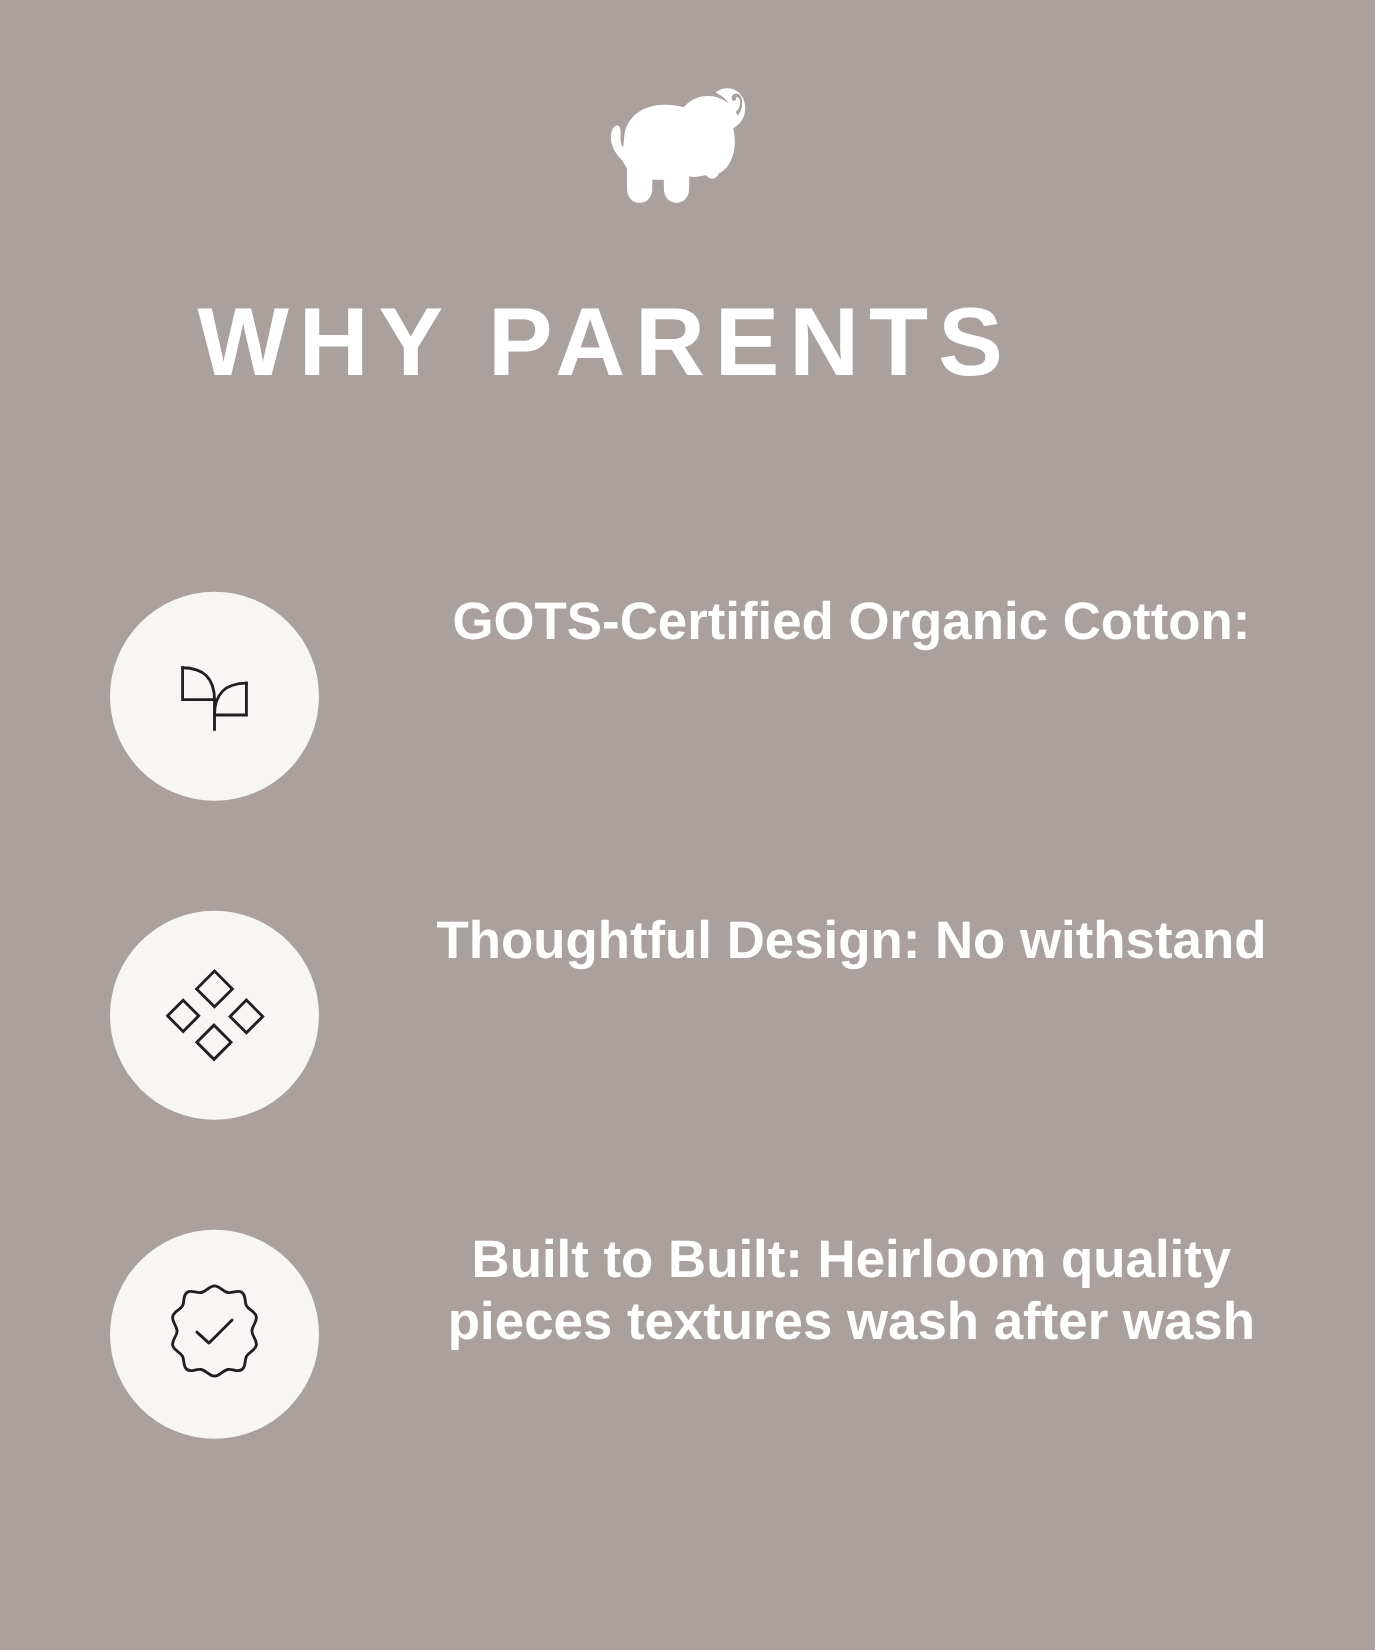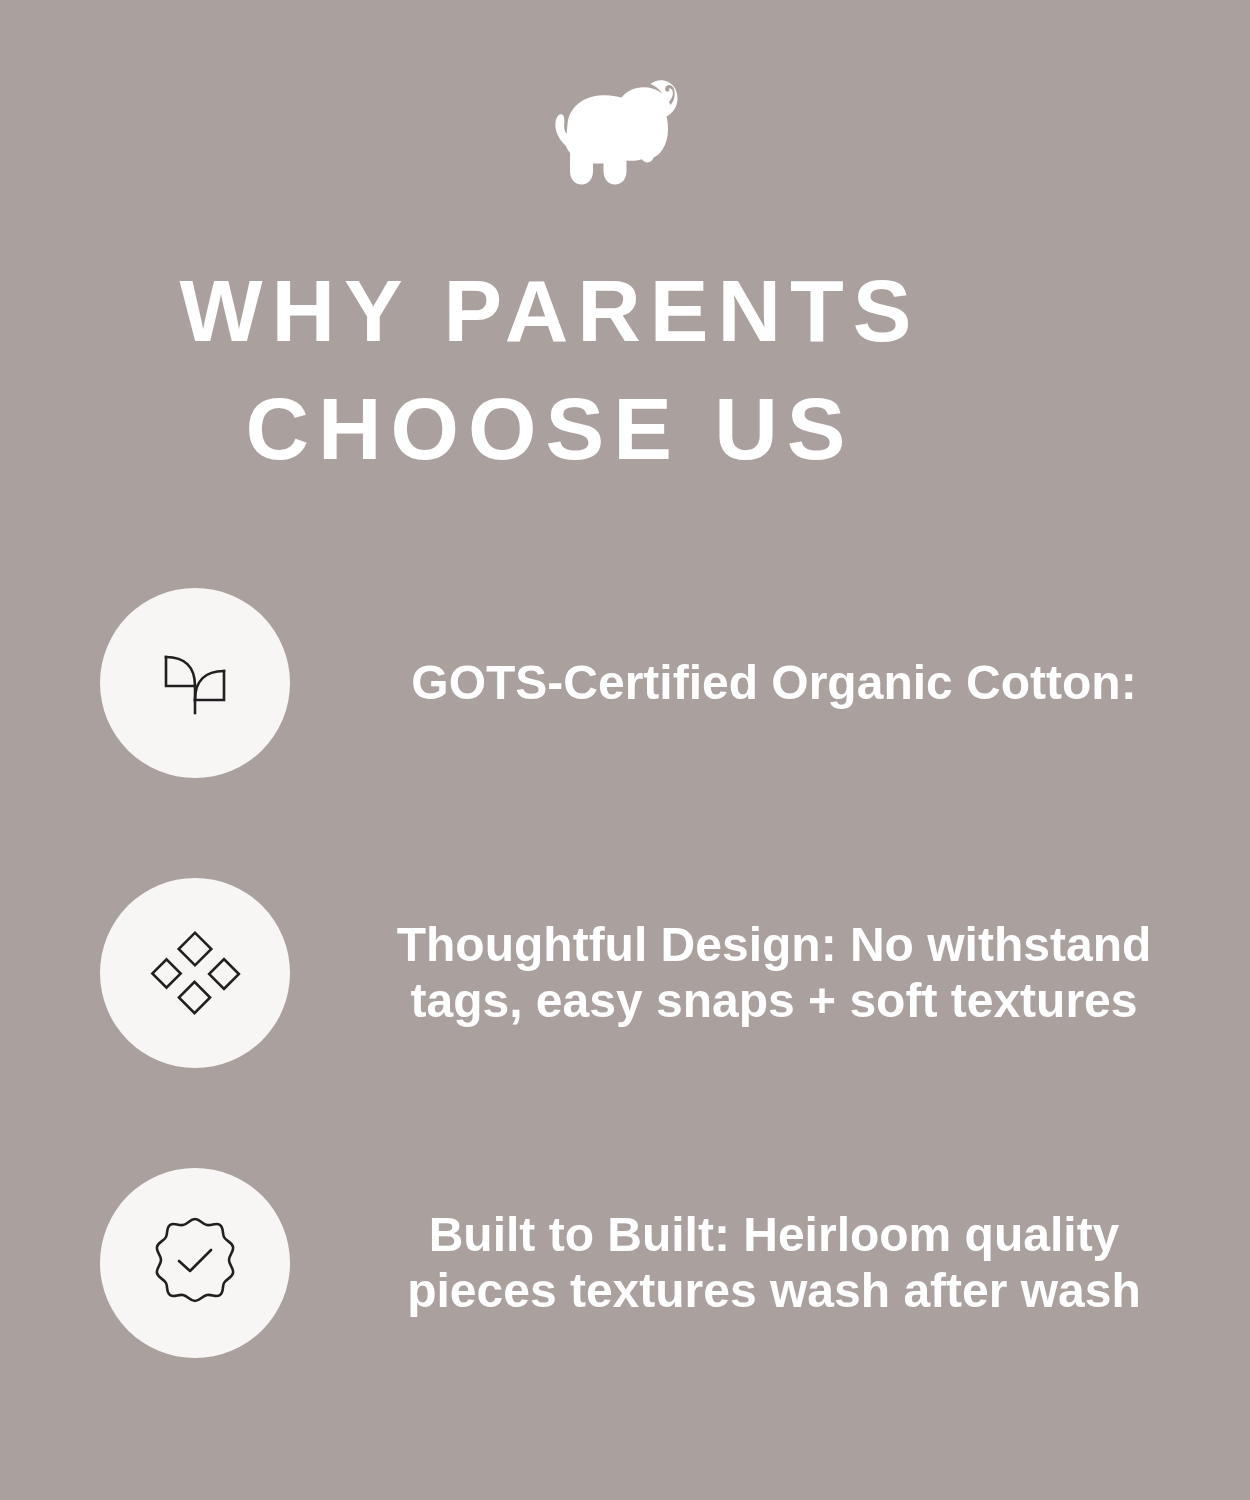--- a/index.html
+++ b/index.html
@@ -52,21 +52,21 @@
     position: absolute;
     top: 538px;
     left: 0;
     width: 1250px;
   }
 
   .benefit-row {
     position: relative;
     height: 290px;
     display: flex;
-    align-items: center;
+    align-items: flex-start;
     padding-left: 32px;
   }
 
   .icon-badge {
     flex: 0 0 auto;
     width: 190px;
     height: 190px;
     margin-left: 68px;
     border-radius: 50%;
     background: #f7f6f5;
@@ -137,21 +137,20 @@
         L 21.0 74.0
         C 19.3 71.8 17.8 69.2 16.5 66.5
         Z
       "></path>
     </svg>
   </span>
 </div>
 
 <h1 class="headline">
   <span class="hl-line">WHY PARENTS</span>
-  <span class="hl-line">CHOOSE US</span>
 </h1>
 
 <div class="benefits">
 
   <div class="benefit-row">
     <div class="icon-badge">
       <span>
         <svg width="96" height="96" viewBox="0 0 96 96" xmlns="http://www.w3.org/2000/svg" aria-hidden="true">
           <g fill="none" stroke="#231f20" stroke-width="2.6" stroke-linecap="square" stroke-linejoin="miter">
 
@@ -184,21 +183,20 @@
 
             <rect x="66.5" y="38.5" width="21" height="21" transform="rotate(45 77 49)"></rect>
 
             <rect x="36.5" y="61.5" width="22" height="22" transform="rotate(45 47.5 72.5)"></rect>
           </g>
         </svg>
       </span>
     </div>
     <div class="benefit-text">
       <span class="bt-line">Thoughtful Design: No withstand</span>
-      <span class="bt-line">tags, easy snaps + soft textures</span>
     </div>
   </div>
 
   <div class="benefit-row">
     <div class="icon-badge">
       <span>
         <svg width="104" height="104" viewBox="0 0 104 104" xmlns="http://www.w3.org/2000/svg" aria-hidden="true">
           <g fill="none" stroke="#231f20" stroke-width="2.6" stroke-linecap="round" stroke-linejoin="round">
 
             <path d="

